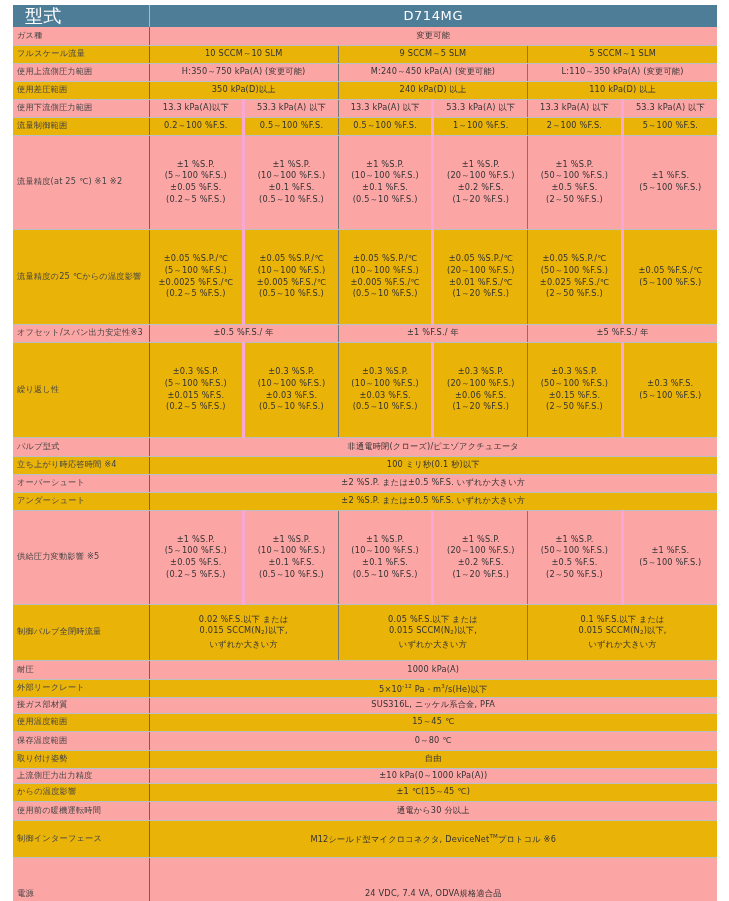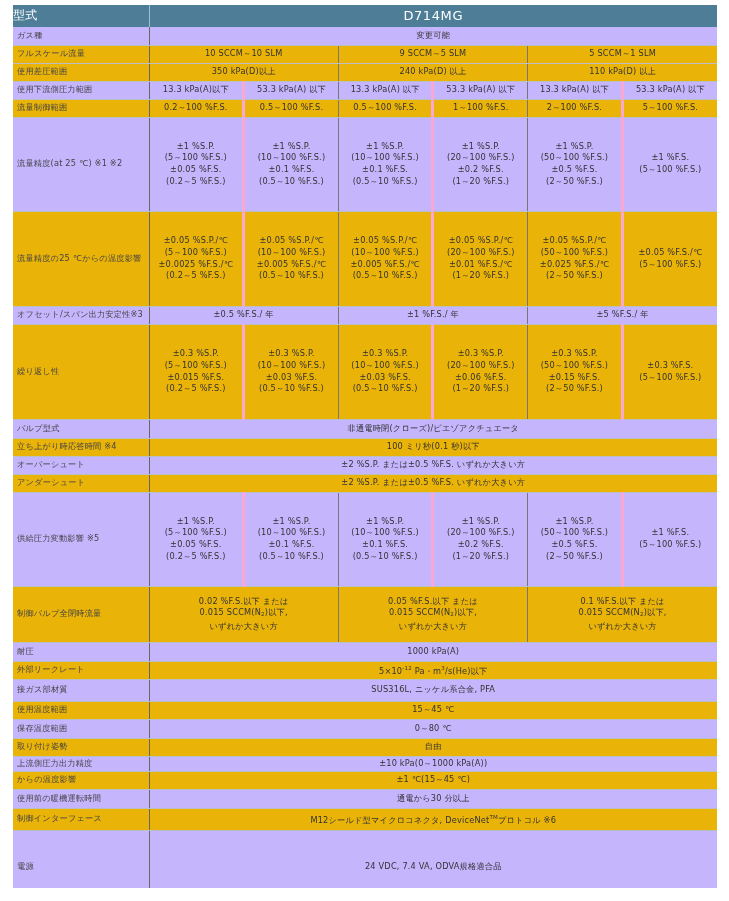--- a/index.html
+++ b/index.html
@@ -2,26 +2,26 @@
 <html><head>
 <meta charset="utf-8">
 <style>
   html, body { margin: 0; padding: 0; background: #ffffff; }
   body { width: 729px; height: 901px; overflow: hidden; font-family: "DejaVu Sans", "Liberation Sans", sans-serif; color: #333; }
   table.spec { position: absolute; left: 13px; top: 5px; width: 704px; border-collapse: collapse; table-layout: fixed; font-size: 8.2px; letter-spacing: 0.2px; }
   table.spec col.label { width: 136px; }
   table.spec col.c { width: 94.67px; }
   table.spec td, table.spec th { padding: 0; text-align: center; vertical-align: middle; border-bottom: 1px solid #b9bfc4; line-height: 11.6px; }
   table.spec td.lbl { text-align: left; padding-left: 4px; border-right: 1px solid #666; white-space: nowrap; color: #444; }
-  table.spec tr.w td { background: #c4b5fd; }
+  table.spec tr.w td { background: #fca5a5; }
   table.spec tr.g td { background: #eab308; }
   table.spec td.vl { border-left: 3px solid #f9a8d4; }
   table.spec td.vd { border-left: 1px solid #777; }
   tr.head th { background: #4e7d97; color: #ffffff; font-weight: normal; height: 22px; border-bottom: none; }
-  tr.head th.lbl { text-align: left; padding-left: 0; font-size: 12px; border-right: 1px solid #9fc0d2; margin-left: 8px; }
+  tr.head th.lbl { text-align: left; padding-left: 12px; font-size: 18px; border-right: 1px solid #9fc0d2; margin-left: 8px; }
   tr.head th.model { font-size: 13px; letter-spacing: 0.6px; }
   .sub { font-size: 5.5px; vertical-align: -1px; }
   .sup { font-size: 5.5px; vertical-align: 4px; }
   .ml { white-space: pre-line; }
 </style>
 </head>
 <body>
 
 <table class="spec">
   <colgroup>
@@ -44,20 +44,26 @@
       <td colspan="6">変更可能</td>
     </tr>
 
     <tr class="g" style="height:18px">
       <td class="lbl">フルスケール流量</td>
       <td colspan="2">10 SCCM～10 SLM</td>
       <td colspan="2" class="vd">9 SCCM～5 SLM</td>
       <td colspan="2" class="vd">5 SCCM～1 SLM</td>
     </tr>
 
+    <tr class="w" style="height:18px">
+      <td class="lbl">使用上流側圧力範囲</td>
+      <td colspan="2">H:350～750 kPa(A) (変更可能)</td>
+      <td colspan="2" class="vd">M:240～450 kPa(A) (変更可能)</td>
+      <td colspan="2" class="vd">L:110～350 kPa(A) (変更可能)</td>
+    </tr>
 
     <tr class="g" style="height:18px">
       <td class="lbl">使用差圧範囲</td>
       <td colspan="2">350 kPa(D)以上</td>
       <td colspan="2" class="vd">240 kPa(D) 以上</td>
       <td colspan="2" class="vd">110 kPa(D) 以上</td>
     </tr>
 
     <tr class="w" style="height:18px">
       <td class="lbl">使用下流側圧力範囲</td>
@@ -232,21 +238,21 @@
     <tr class="w" style="height:19px">
       <td class="lbl">耐圧</td>
       <td colspan="6">1000 kPa(A)</td>
     </tr>
 
     <tr class="g" style="height:18px">
       <td class="lbl">外部リークレート</td>
       <td colspan="6"><span>5×10</span><span class="sup">-12</span><span> Pa・m</span><span class="sup">3</span><span>/s(He)以下</span></td>
     </tr>
 
-    <tr class="w" style="height:22px">
+    <tr class="w" style="height:16px">
       <td class="lbl">接ガス部材質</td>
       <td colspan="6">SUS316L, ニッケル系合金, PFA</td>
     </tr>
 
     <tr class="g" style="height:18px">
       <td class="lbl">使用温度範囲</td>
       <td colspan="6">15～45 ℃</td>
     </tr>
 
     <tr class="w" style="height:19px">
@@ -267,21 +273,21 @@
     <tr class="g" style="height:18px">
       <td class="lbl">からの温度影響</td>
       <td colspan="6">±1 ℃(15～45 ℃)</td>
     </tr>
 
     <tr class="w" style="height:19px">
       <td class="lbl">使用前の暖機運転時間</td>
       <td colspan="6">通電から30 分以上</td>
     </tr>
 
-    <tr class="g" style="height:22px">
+    <tr class="g" style="height:37px">
       <td class="lbl">制御インターフェース</td>
       <td colspan="6"><span>M12シールド型マイクロコネクタ, DeviceNet</span><span class="sup">TM</span><span>プロトコル ※6</span></td>
     </tr>
 
     <tr class="w" style="height:58px">
       <td class="lbl" style="border-bottom:none; padding-top:16px">電源</td>
       <td colspan="6" style="border-bottom:none; padding-top:16px">24 VDC, 7.4 VA, ODVA規格適合品</td>
     </tr>
   </tbody>
 </table>

